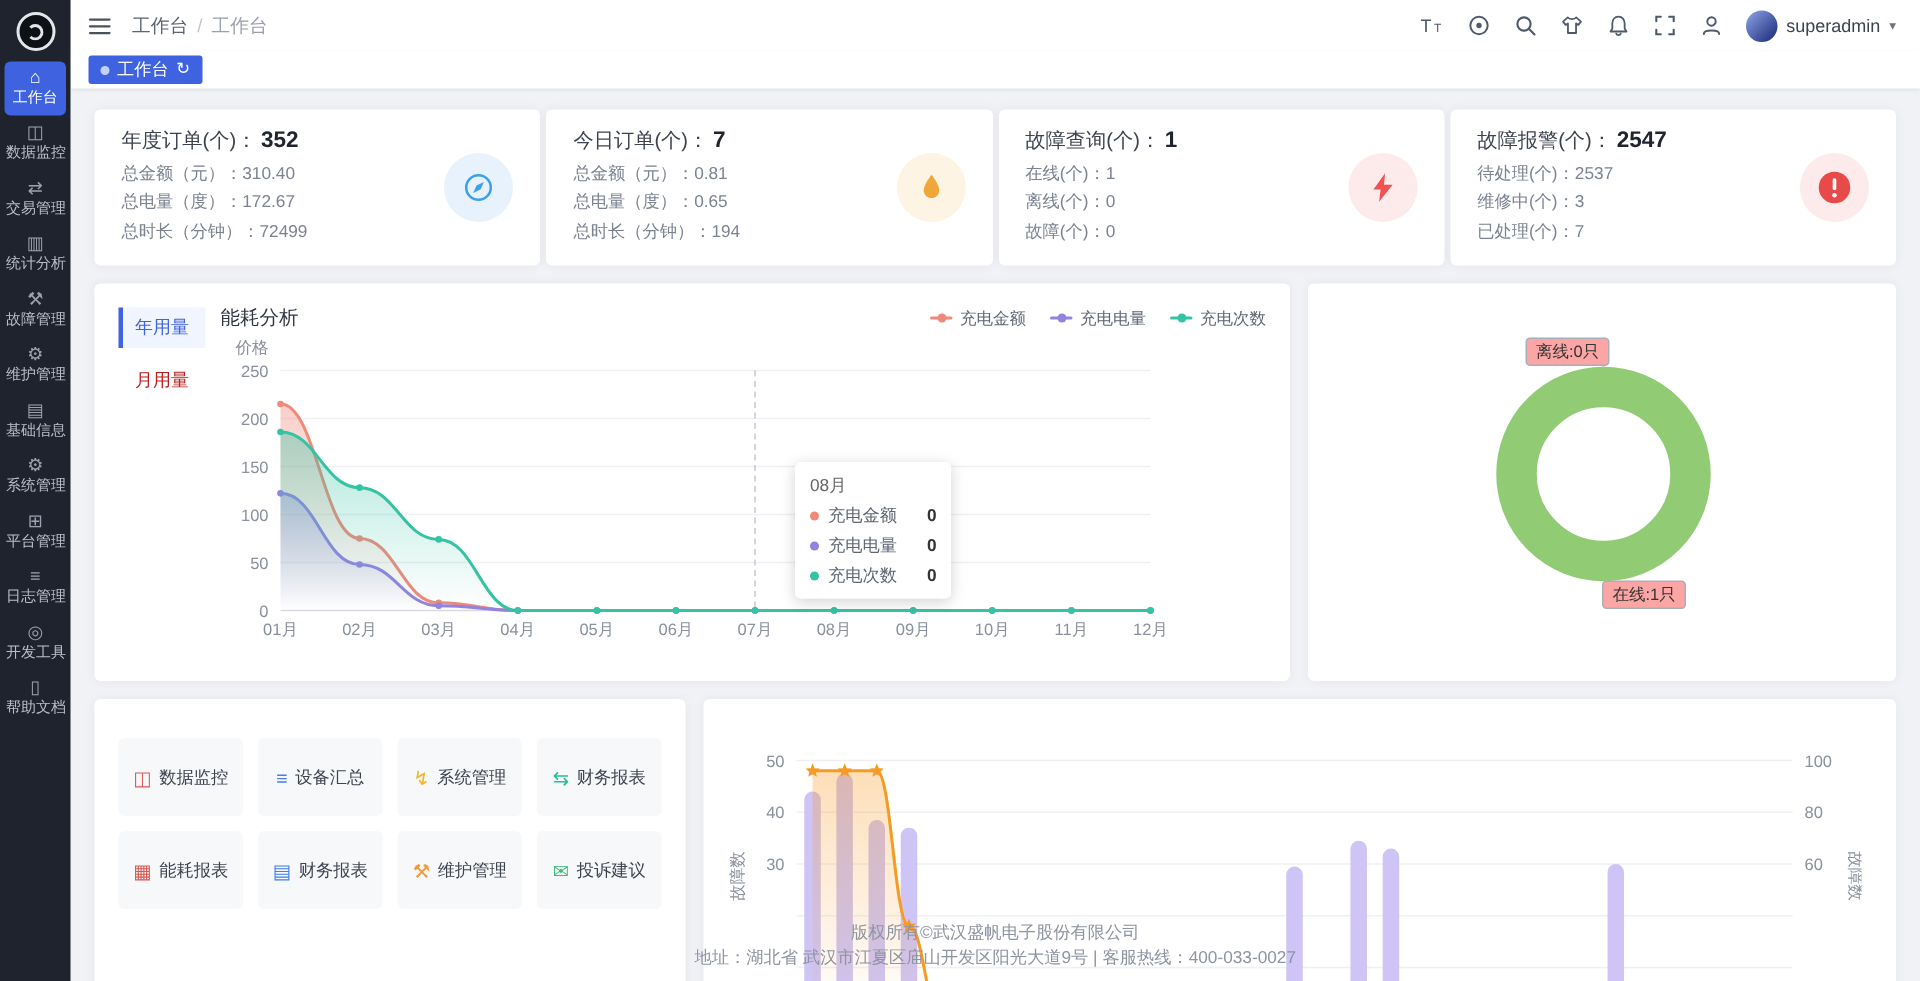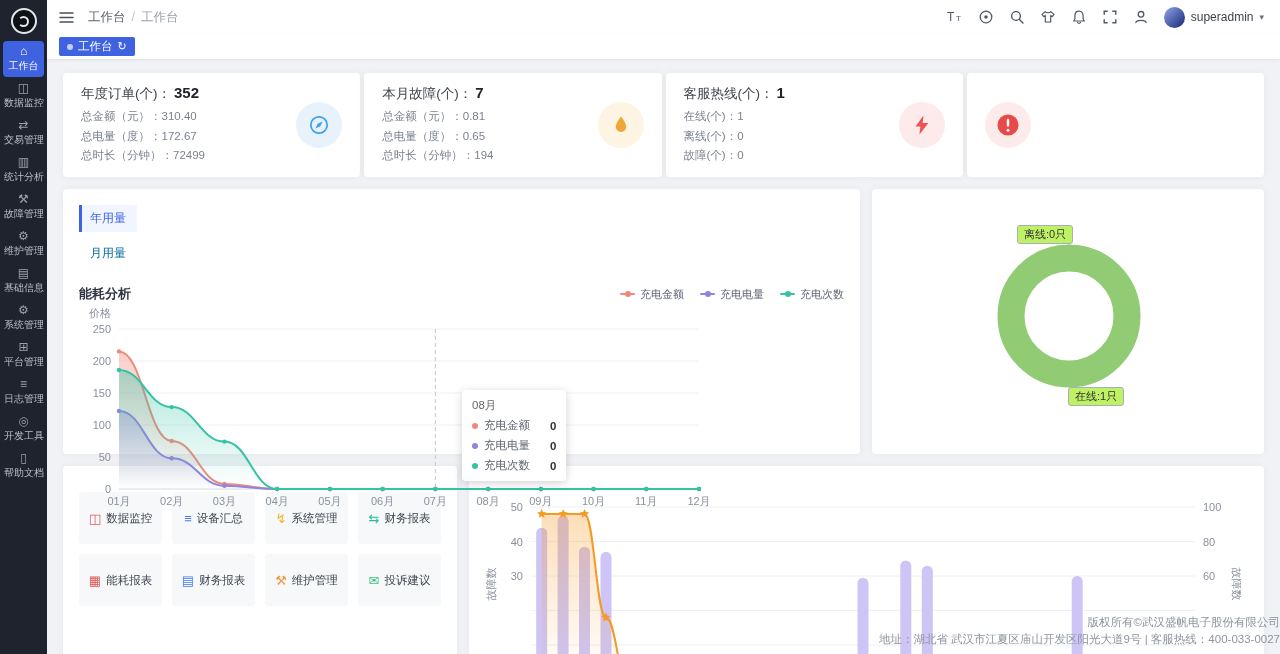--- a/index.html
+++ b/index.html
@@ -28,59 +28,59 @@
   .user{display:flex;align-items:center;gap:6px;cursor:pointer;}
   .avatar{width:21px;height:21px;border-radius:50%;background:linear-gradient(135deg,#90a6e8 0%,#2e3f8c 80%);display:inline-block;}
   .uname{font-size:12px;color:#3d434e;}
   .caret{font-size:9px;color:#6b727e;}
   .tabbar{height:25px;background:#fff;display:flex;align-items:center;padding:0 12px;box-shadow:0 1px 3px rgba(0,21,41,.08);flex:none;position:relative;z-index:5;}
   .tab-chip{display:inline-flex;align-items:center;gap:5px;height:19px;padding:0 8px;border-radius:2px;background:#3f63e0;color:#fff;font-size:11.5px;cursor:pointer;}
   .tab-dot{width:6px;height:6px;border-radius:50%;background:#c3d0fa;}
   .tab-refresh{font-size:11px;line-height:1;}
   
   .content{flex:1;padding:14px 16px;overflow:hidden;}
-  .card{background:#fff;border-radius:4px;box-shadow:0 0 8px rgba(31,45,61,.05);flex-direction:column;}
+  .card{background:#fff;border-radius:4px;box-shadow:0 0 8px rgba(31,45,61,.05);}
   .stat-row{display:flex;gap:4px;align-items:center;}
   .stat-card{flex:1;background:#fff;border-radius:4px;box-shadow:0 0 8px rgba(31,45,61,.05);height:104px;padding:12px 18px;display:flex;align-items:center;justify-content:space-between;}
   .stat-title{font-size:13.5px;color:#3d434e;margin-bottom:4px;}
   .stat-value{font-size:15px;font-weight:700;color:#20242c;margin-left:3px;}
   .stat-line{font-size:11.5px;color:#7b8290;line-height:19.5px;}
   .stat-icon{width:46px;height:46px;border-radius:50%;display:flex;align-items:center;justify-content:center;flex:none;}
   .mid-row{display:flex;gap:12px;margin-top:12px;}
   .energy-card{flex:1;height:265px;padding:14px 16px;display:flex;gap:10px;min-width:0;}
   .energy-tabs{width:58px;flex:none;padding-top:2px;}
-  .etab{font-size:12px;color:#0369a1;padding:5px 8px;margin-bottom:8px;border-left:3px solid transparent;cursor:pointer;white-space:nowrap;}
+  .etab{font-size:12px;color:#b91c1c;padding:5px 8px;margin-bottom:8px;border-left:3px solid transparent;cursor:pointer;white-space:nowrap;}
   .etab.active{color:#3f63e0;border-left-color:#3f63e0;background:#f1f5ff;}
   .energy-main{flex:1;min-width:0;position:relative;}
   .card-head{display:flex;align-items:center;}
-  .card-title{font-size:13px;font-weight:700;color:#2f3542;}
+  .card-title{font-size:13px;font-weight:400;color:#2f3542;}
   .chart-legend{margin-left:auto;display:flex;align-items:center;gap:16px;font-size:11px;color:#5f6673;}
   .lg{display:inline-flex;align-items:center;gap:5px;cursor:pointer;}
   .lg-bar{width:15px;height:2px;border-radius:1px;position:relative;display:inline-block;}
   .lg-bar i{position:absolute;left:4.5px;top:-2px;width:6px;height:6px;border-radius:50%;display:block;}
   .lg-star{font-size:13px;line-height:1;}
   .lg-rect{width:12px;height:8px;border-radius:2px;display:inline-block;}
   #energy-svg{display:block;margin-top:2px;}
   .tick{font-size:11px;fill:#8a909c;}
   .tooltip{position:absolute;left:383px;top:105px;background:rgba(255,255,255,.96);border-radius:4px;box-shadow:0 2px 10px rgba(0,0,0,.18);padding:8px 10px;min-width:84px;z-index:4;pointer-events:none;}
   .tt-title{color:#666;font-size:11.5px;}
   .tt-row{display:flex;align-items:center;gap:6px;margin-top:5px;font-size:11.5px;color:#5f6673;}
   .tt-dot{width:6px;height:6px;border-radius:50%;flex:none;}
   .tt-val{margin-left:auto;padding-left:14px;font-weight:700;color:#333;}
   .pile-card{flex:none;width:392px;height:265px;padding:14px 16px;position:relative;}
   #pile-svg{position:absolute;left:0;top:0;}
-  .ptag{position:absolute;background:#bef264;border:1px solid #a9afba;border-radius:3px;padding:1px 6px;font-size:11px;color:#333;z-index:3;white-space:nowrap;}
+  .ptag{position:absolute;background:#fca5a5;border:1px solid #a9afba;border-radius:3px;padding:1px 6px;font-size:11px;color:#333;z-index:3;white-space:nowrap;}
   .bottom-row{display:flex;gap:12px;margin-top:12px;align-items:flex-start;}
   .quick-card{flex:none;width:394px;height:250px;padding:14px 16px;}
   .quick-grid{display:grid;grid-template-columns:repeat(4,1fr);gap:10px;margin-top:12px;}
   .qitem{background:#f7f8fa;border-radius:4px;height:52px;display:flex;align-items:center;justify-content:center;gap:5px;font-size:11.5px;color:#3d434e;cursor:pointer;}
   .qicon{font-size:13px;line-height:1;}
   .fault-card{flex:1;height:250px;padding:14px 16px;min-width:0;}
   #fault-svg{display:block;margin-top:4px;}
-  .footer{position:absolute;left:47px;right:0;bottom:6px;text-align:right;color:#8d93a0;font-size:11.5px;line-height:17px;z-index:10;pointer-events:none;}
+  .footer{position:absolute;left:47px;right:0;bottom:6px;text-align:center;color:#8d93a0;font-size:11.5px;line-height:17px;z-index:10;pointer-events:none;}
 </style>
 </head>
 <body>
 
 <aside class="sidebar">
   <div class="logo">
       <i></i>
     </div>
   <nav id="side-nav">
       <div class="nav-item active">
@@ -218,45 +218,51 @@
           </div>
           <div class="stat-icon" style="background: rgb(232, 242, 253);">
             <svg width="24" height="24" viewBox="0 0 24 24">
               <circle cx="12" cy="12" r="8.2" fill="none" stroke="#3aa1f0" stroke-width="1.7"></circle>
               <path d="M8.4 15.6 L10.7 10.7 L15.6 8.4 L13.3 13.3 Z" fill="#3aa1f0"></path>
             </svg>
           </div>
         </div>
         <div class="stat-card">
           <div>
-            <div class="stat-title"><span>本月故障(个)：</span><span class="stat-value">7</span></div>
+            <div class="stat-title"><span>今日订单(个)：</span><span class="stat-value">7</span></div>
             <div class="stat-line">总金额（元）：0.81</div>
             <div class="stat-line">总电量（度）：0.65</div>
             <div class="stat-line">总时长（分钟）：194</div>
           </div>
           <div class="stat-icon" style="background: rgb(253, 244, 228);">
             <svg width="24" height="24" viewBox="0 0 24 24">
               <path d="M12 3.5 C12 3.5 6.8 10 6.8 13.8 C6.8 16.7 9.1 19 12 19 C14.9 19 17.2 16.7 17.2 13.8 C17.2 10 12 3.5 12 3.5 Z" fill="#f0a73a"></path>
             </svg>
           </div>
         </div>
         <div class="stat-card">
           <div>
-            <div class="stat-title"><span>客服热线(个)：</span><span class="stat-value">1</span></div>
+            <div class="stat-title"><span>故障查询(个)：</span><span class="stat-value">1</span></div>
             <div class="stat-line">在线(个)：1</div>
             <div class="stat-line">离线(个)：0</div>
             <div class="stat-line">故障(个)：0</div>
           </div>
           <div class="stat-icon" style="background: rgb(253, 234, 234);">
             <svg width="24" height="24" viewBox="0 0 24 24">
               <path d="M13.4 2.5 L5.6 13.4 L10.4 13.4 L9.4 21.5 L18.4 10.1 L12.7 10.1 Z" fill="#ee5252"></path>
             </svg>
           </div>
         </div>
         <div class="stat-card">
+          <div>
+            <div class="stat-title"><span>故障报警(个)：</span><span class="stat-value">2547</span></div>
+            <div class="stat-line">待处理(个)：2537</div>
+            <div class="stat-line">维修中(个)：3</div>
+            <div class="stat-line">已处理(个)：7</div>
+          </div>
           <div class="stat-icon" style="background: rgb(253, 234, 234);">
             <svg width="26" height="26" viewBox="0 0 26 26">
               <circle cx="13" cy="13" r="10.5" fill="#e84a4a"></circle>
               <rect x="11.8" y="6.8" width="2.4" height="8" rx="1.2" fill="#fff"></rect>
               <circle cx="13" cy="18.2" r="1.5" fill="#fff"></circle>
             </svg>
           </div>
         </div>
       </div>
 

